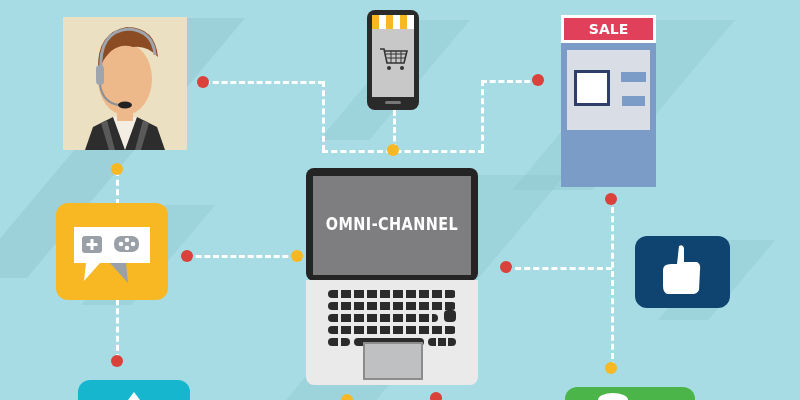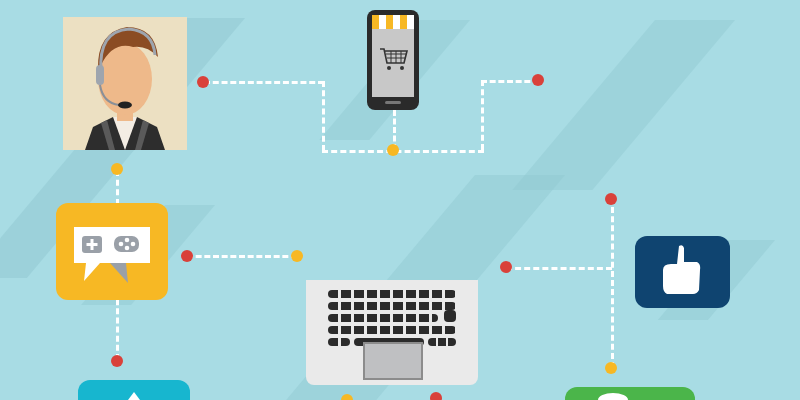--- a/index.html
+++ b/index.html
@@ -74,20 +74,29 @@
       <svg class="abs" style="left:6px;top:30px" width="32" height="28" viewBox="0 0 32 28">
         <path d="M2 4 H6 L9 18 H26 L29 6 H7" fill="none" stroke="#333" stroke-width="1.6"></path>
         <path d="M8 9 H28 M9 13 H27 M13 6 V18 M18 6 V18 M23 6 V18" stroke="#333" stroke-width="1"></path>
         <circle cx="11" cy="23" r="2" fill="#333"></circle>
           <circle cx="24" cy="23" r="2" fill="#333"></circle>
       </svg>
     </div>
     <div class="abs" style="left:18px;top:91px;width:16px;height:3px;background:#777;border-radius:2px"></div>
   </div>
 
+  <div class="abs" style="left:561px;top:15px;width:95px;height:172px;background:#7a9cc6">
+    <div class="abs" style="left:0;top:0;width:95px;height:28px;background:#ffffff"></div>
+    <div class="abs" style="left:3px;top:3px;width:89px;height:22px;background:#e0405a;color:#fff;text-align:center;line-height:22px;font-family:'DejaVu Sans',sans-serif;font-weight:bold;font-size:14px">SALE</div>
+    <div class="abs" style="left:6px;top:35px;width:83px;height:80px;background:#d8dde6">
+      <div class="abs" style="left:7px;top:20px;width:30px;height:30px;background:#fff;border:3px solid #2f3d6a"></div>
+      <div class="abs" style="left:54px;top:22px;width:25px;height:10px;background:#7a9cc6"></div>
+      <div class="abs" style="left:55px;top:46px;width:23px;height:10px;background:#7a9cc6"></div>
+    </div>
+  </div>
 
   <div class="abs" style="left:56px;top:203px;width:112px;height:97px;background:#f7b824;border-radius:12px">
     <svg class="abs" style="left:14px;top:20px" width="86" height="68" viewBox="0 0 86 68">
       <path d="M30 40 L40 40 L58 60 L56 40 Z" fill="#9aa0a8"></path>
       <path d="M4 4 H80 V40 H30 L14 58 L16 40 H4 Z" fill="#ffffff"></path>
       <rect x="12" y="13" width="20" height="17" rx="3" fill="#9aa0a8"></rect>
       <path d="M22 16 V27 M16.5 21.5 H27.5" stroke="#fff" stroke-width="3"></path>
       <rect x="44" y="13" width="25" height="16" rx="7" fill="#9aa0a8"></rect>
       <circle cx="51" cy="21" r="2.3" fill="#fff"></circle>
         <circle cx="57" cy="17" r="2.3" fill="#fff"></circle>
@@ -95,20 +104,25 @@
         <circle cx="63" cy="21" r="2.3" fill="#fff"></circle>
     </svg>
   </div>
 
   <div class="abs" style="left:635px;top:236px;width:95px;height:72px;background:#0f4470;border-radius:12px">
     <svg class="abs" style="left:24px;top:6px" width="46" height="58" viewBox="0 0 46 58">
       <path d="M20 4 Q24 2 25 6 L25 20 L38 20 Q42 22 41 28 L40 48 Q38 52 34 52 L8 52 Q4 50 4 44 L4 28 Q4 22 12 22 L18 22 Z" fill="#ffffff"></path>
     </svg>
   </div>
 
+  <div class="abs" style="left:306px;top:168px;width:172px;height:113px;background:#242424;border-radius:8px">
+    <div class="abs" style="left:7px;top:8px;width:158px;height:99px;background:#7e7e80">
+      <div class="omni">OMNI-CHANNEL</div>
+    </div>
+  </div>
   <div class="abs" style="left:328px;top:280px;width:128px;height:7px;background:#242424;border-radius:0 0 6px 6px"></div>
   <div class="abs" style="left:306px;top:280px;width:172px;height:105px;background:#eaeaea;border-radius:0 0 8px 8px;z-index:-0">
     <div class="abs" style="left:22px;top:8px;width:128px;height:55px">
       <div class="key" style="left:0;top:2px;width:128px;height:8px;background:repeating-linear-gradient(90deg,#2b2b2b 0 10px,transparent 10px 13px)"></div>
       <div class="key" style="left:0;top:14px;width:128px;height:8px;background:repeating-linear-gradient(90deg,#2b2b2b 0 10px,transparent 10px 13px)"></div>
       <div class="key" style="left:0;top:26px;width:110px;height:8px;background:repeating-linear-gradient(90deg,#2b2b2b 0 10px,transparent 10px 13px)"></div>
       <div class="key" style="left:116px;top:22px;width:12px;height:12px"></div>
       <div class="key" style="left:0;top:38px;width:128px;height:8px;background:repeating-linear-gradient(90deg,#2b2b2b 0 10px,transparent 10px 13px)"></div>
       <div class="key" style="left:0;top:50px;width:22px;height:8px;background:repeating-linear-gradient(90deg,#2b2b2b 0 10px,transparent 10px 13px)"></div>
       <div class="key" style="left:26px;top:50px;width:70px;height:8px"></div>

